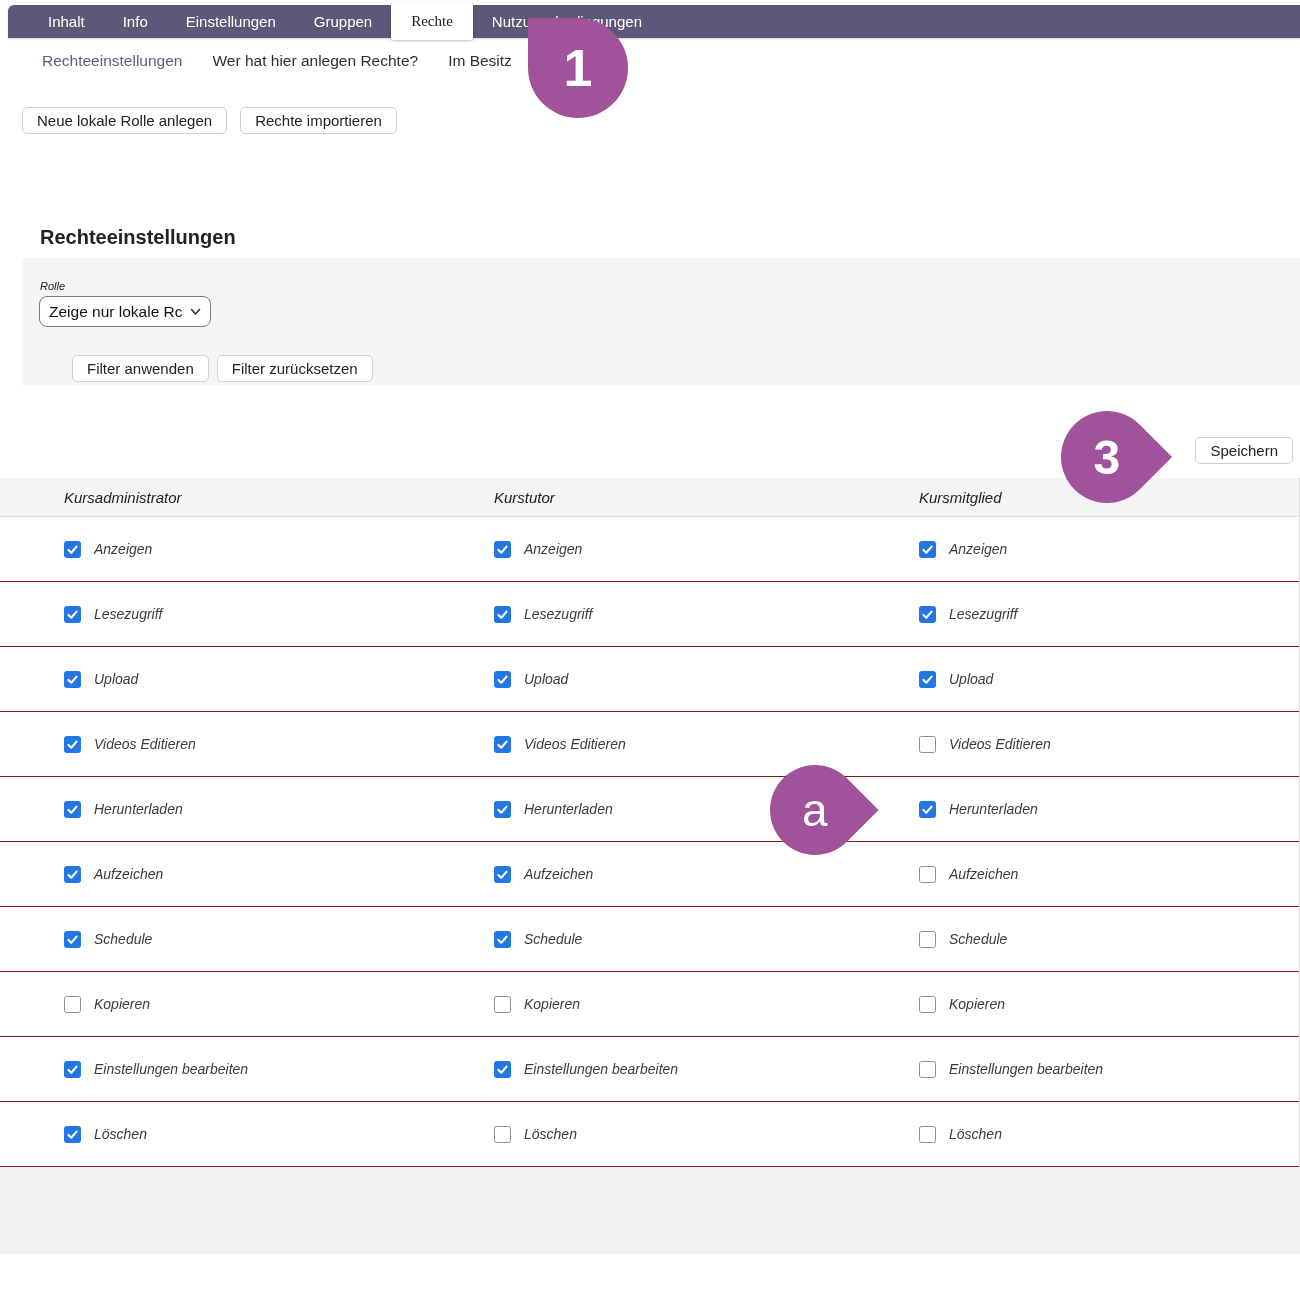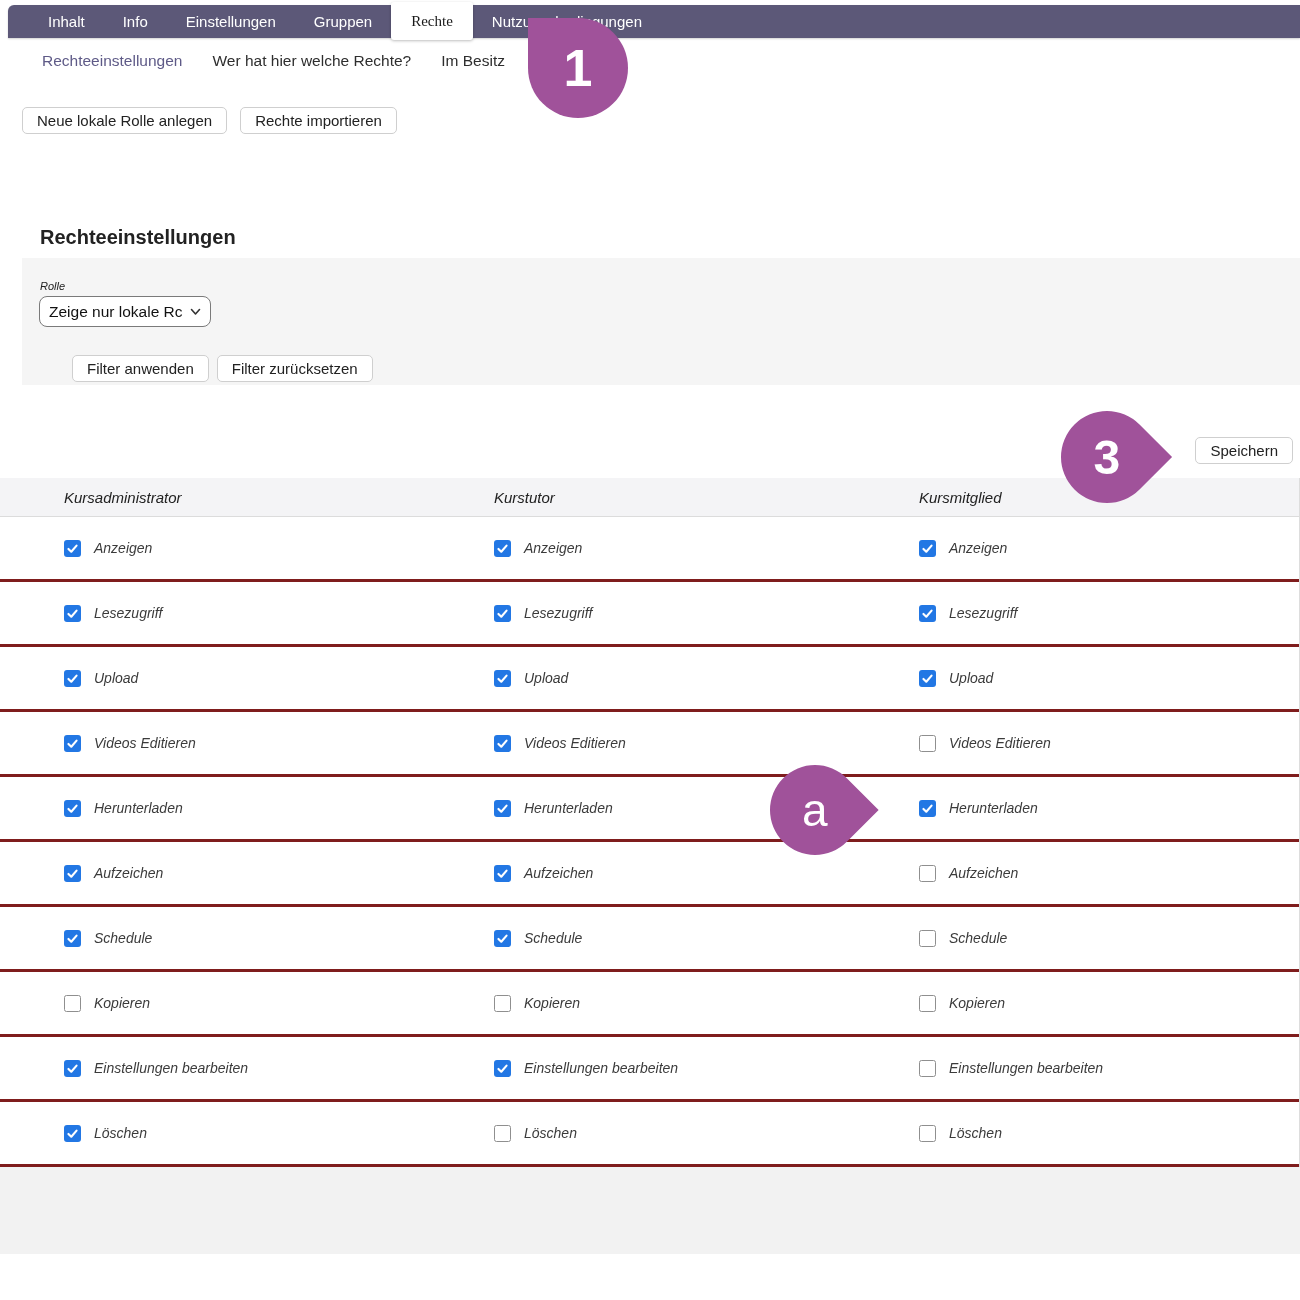--- a/index.html
+++ b/index.html
@@ -80,21 +80,21 @@
   }
   .perm-grid {
     display:grid; grid-template-columns:430px 425px 1fr; padding-left:64px;
     align-items:center;
     font-style:italic;
   }
   .perm-head {
     background:#f4f4f6; height:39px; border-bottom:1px solid #dcdcdc;
   }
   .perm-head .col-h { font-size:15px; color:#222; }
-  .perm-row { height:65px; border-bottom:3px solid #7f1d1d; }
+  .perm-row { height:65px; border-bottom:1px solid #7f1d1d; }
   .cell { display:flex; align-items:center; gap:13px; }
   .cell-label { font-size:14px; color:#3b3b3b; }
 
   .cb {
     width:17px; height:17px; flex:0 0 17px; cursor:pointer;
     display:inline-flex; align-items:center; justify-content:center;
     border-radius:3px;
   }
   .cb.checked { background:#2277e4; }
   .cb.unchecked { background:#fff; border:1.6px solid #8f8f8f; border-radius:2.5px; }
@@ -124,21 +124,21 @@
       <div class="nav-tab">Inhalt</div>
       <div class="nav-tab">Info</div>
       <div class="nav-tab">Einstellungen</div>
       <div class="nav-tab">Gruppen</div>
       <div class="nav-tab active">Rechte</div>
       <div class="nav-tab">Nutzungsbedingungen</div>
     </nav>
 
   <div class="subnav">
       <div class="subnav-item active">Rechteeinstellungen</div>
-      <div class="subnav-item">Wer hat hier welche Rechte?</div>
+      <div class="subnav-item">Wer hat hier anlegen Rechte?</div>
       <div class="subnav-item">Im Besitz</div>
     </div>
 
   <div class="role-actions">
     <button class="btn">Neue lokale Rolle anlegen</button>
     <button class="btn">Rechte importieren</button>
   </div>
 
   <h1 class="section-title">Rechteeinstellungen</h1>
 

